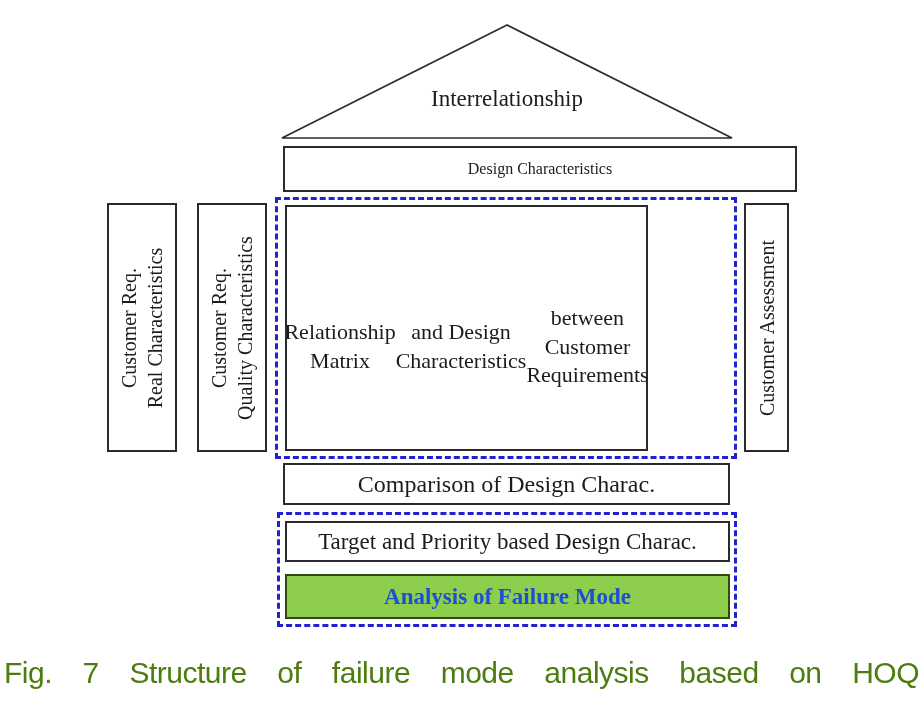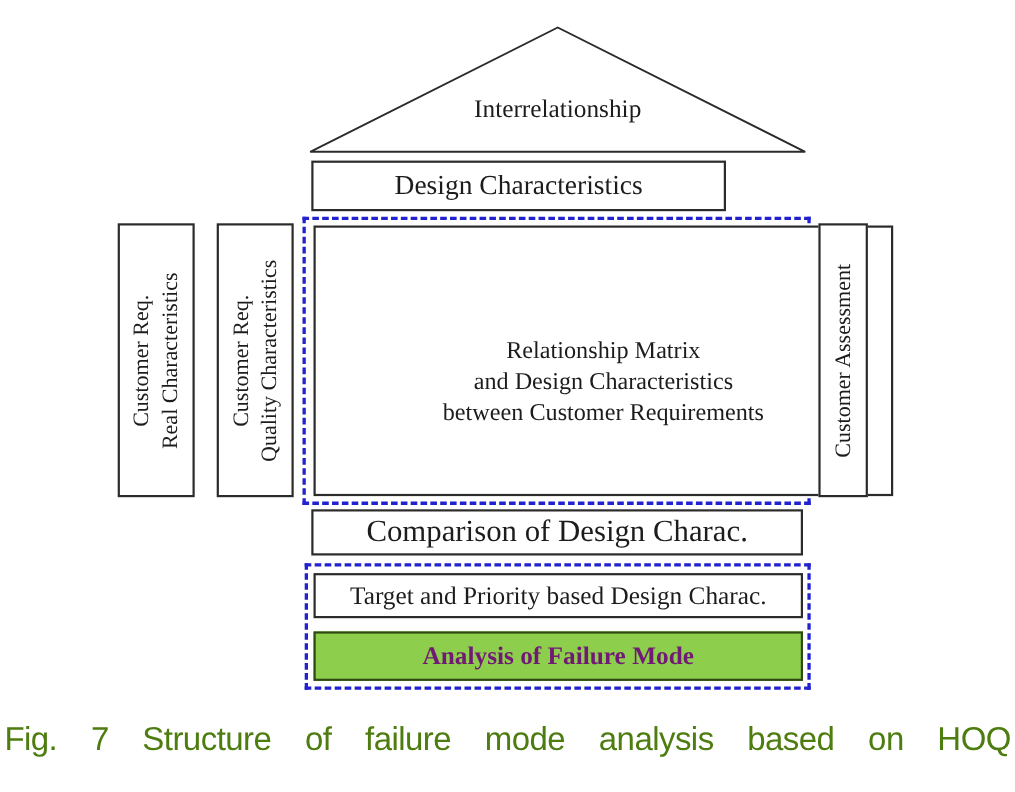--- a/index.html
+++ b/index.html
@@ -28,52 +28,52 @@
     box-sizing: border-box;
     background: transparent;
   }
   .roof-svg { position: absolute; left: 276px; top: 20px; }
   .roof-label {
     position: absolute;
     left: 278px; top: 86px; width: 458px;
     text-align: center;
     font-size: 23px;
   }
-  .design-char { left: 283px; top: 146px; width: 377px; height: 46px; font-size: 25px; }
+  .design-char { left: 283px; top: 146px; width: 514px; height: 46px; font-size: 16px; }
   .center-dashed { left: 275px; top: 197px; width: 462px; height: 262px; }
   .matrix {
-    left: 285px; top: 205px; width: 527px; height: 246px;
+    left: 285px; top: 205px; width: 363px; height: 246px;
     font-size: 22px; line-height: 1.3;
-    flex-direction: column;
+    flex-direction: row;
     padding-top: 38px;
   }
   .vbox { overflow: visible; }
   .vb1 { left: 107px; top: 203px; width: 70px; height: 249px; }
   .vb2 { left: 197px; top: 203px; width: 70px; height: 249px; }
   .vb3 { left: 744px; top: 203px; width: 45px; height: 249px; }
   .vtext {
     position: absolute;
     top: 50%; left: 50%;
     width: 245px;
     transform: translate(-50%, -50%) rotate(-90deg);
     text-align: center;
     font-size: 20px;
     line-height: 1.3;
     white-space: nowrap;
   }
-  .comparison { left: 283px; top: 463px; width: 447px; height: 42px; font-size: 28px; }
+  .comparison { left: 283px; top: 463px; width: 447px; height: 42px; font-size: 24px; }
   .bottom-dashed { left: 277px; top: 512px; width: 460px; height: 115px; }
   .target { left: 285px; top: 521px; width: 445px; height: 41px; font-size: 23px; }
   .green {
     left: 285px; top: 574px; width: 445px; height: 45px;
     background: #8ece4d;
     border: 2px solid #2e4a12;
     font-size: 23px;
     font-weight: bold;
-    color: #701a75;
+    color: #1d4ed8;
   }
   .caption {
     position: absolute;
     left: 4px; right: 4px; top: 656px;
     font-family: Liberation Sans, sans-serif;
     font-size: 30px;
     color: #4d7c0f;
     text-align: justify;
     text-align-last: justify;
     letter-spacing: -0.5px;

